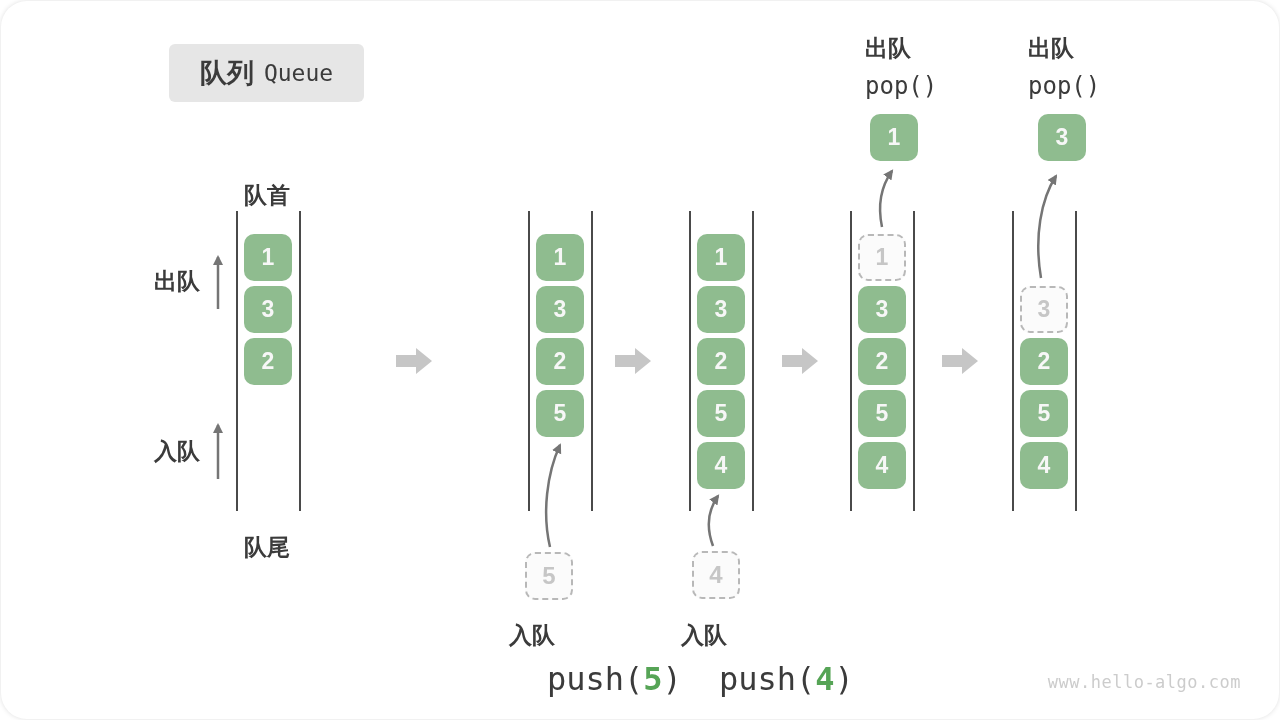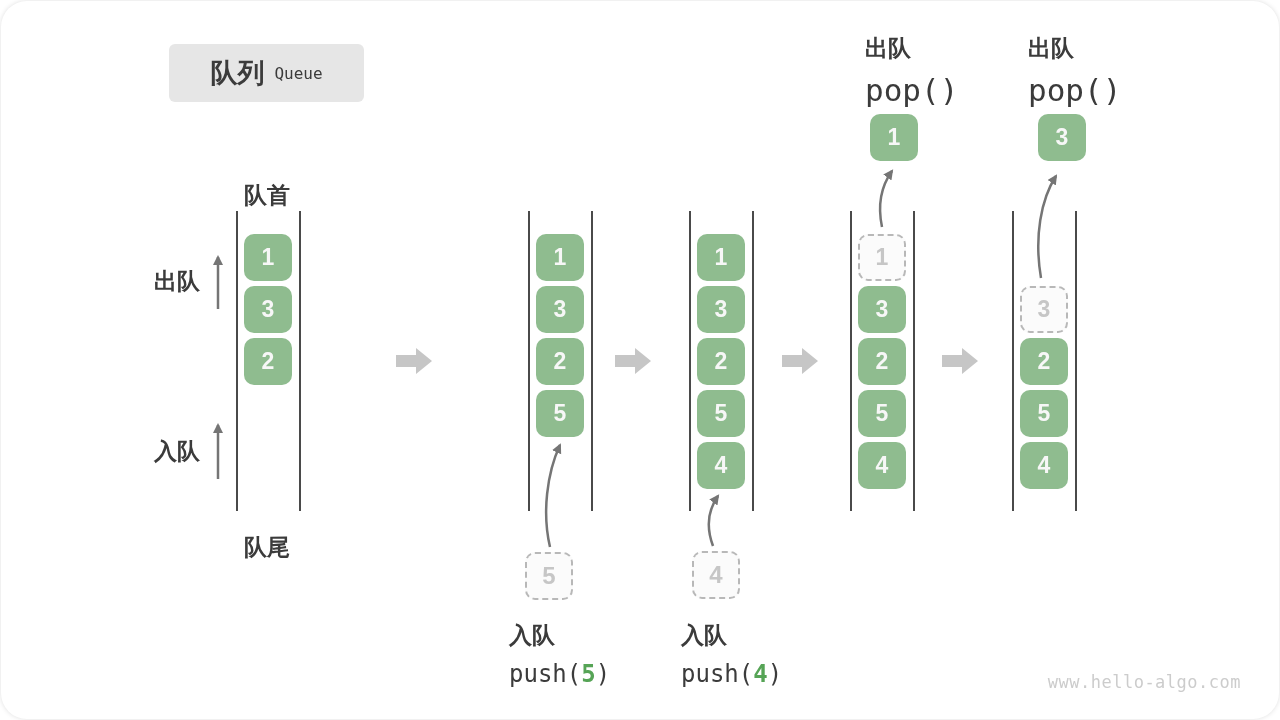--- a/index.html
+++ b/index.html
@@ -24,21 +24,21 @@
     font-family:"Liberation Sans","DejaVu Sans",sans-serif;
   }
   .mono{font-family:"DejaVu Sans Mono","Liberation Mono",monospace;}
 
   .title-box{
     position:absolute;left:168px;top:43px;width:195px;height:58px;
     background:var(--title-bg);border-radius:6px;
     display:flex;align-items:center;justify-content:center;gap:10px;
   }
   .title-zh{font-size:27px;font-weight:700;color:var(--text-dark);}
-  .title-en{font-size:16px;color:var(--text-dark);}
+  .title-en{font-size:23px;color:var(--text-dark);}
 
   .side-label{position:absolute;font-size:23px;font-weight:700;color:var(--text-dark);white-space:nowrap;}
   #label-front{left:243px;top:157px;margin-top:22px;}
   #label-rear{left:243px;top:531px;}
   #label-dequeue{left:153px;top:265px;}
   #label-enqueue{left:153px;top:435px;}
 
   .channel-line{position:absolute;width:1.5px;top:210px;height:300px;background:var(--channel-line);}
 
   .cell{
@@ -52,27 +52,27 @@
     color:var(--dashed-text);
   }
   .cell.ghost{
     width:48px;height:48px;background:#FBFBFB;
     border:2px dashed var(--dashed-border);color:var(--dashed-text);
     font-size:24px;font-weight:600;
   }
 
   .pop-annot{position:absolute;top:32px;}
   .pop-annot .annot-label{font-size:23px;font-weight:600;color:var(--text-dark);margin-bottom:8px;}
-  .pop-annot .annot-code{font-size:31px;color:var(--text-dark);}
+  .pop-annot .annot-code{font-size:24px;color:var(--text-dark);}
   #pop-annot-1{left:864px;}
   #pop-annot-2{left:1027px;}
 
   .push-annot{position:absolute;top:619px;}
   .push-annot .annot-label{font-size:23px;font-weight:600;color:var(--text-dark);margin-bottom:9px;}
-  .push-annot .annot-code{font-size:24px;color:var(--text-dark);}
+  .push-annot .annot-code{font-size:32px;color:var(--text-dark);margin-left:38px;}
   .annot-code .accent{color:var(--accent-green);font-weight:700;}
   #push-annot-1{left:508px;}
   #push-annot-2{left:680px;}
 
   .watermark{
     position:absolute;right:38px;bottom:27px;
     font-size:17px;letter-spacing:.5px;color:var(--watermark);margin-left:24px;
   }
   #arrow-layer{position:absolute;left:0;top:0;pointer-events:none;}
 </style>

